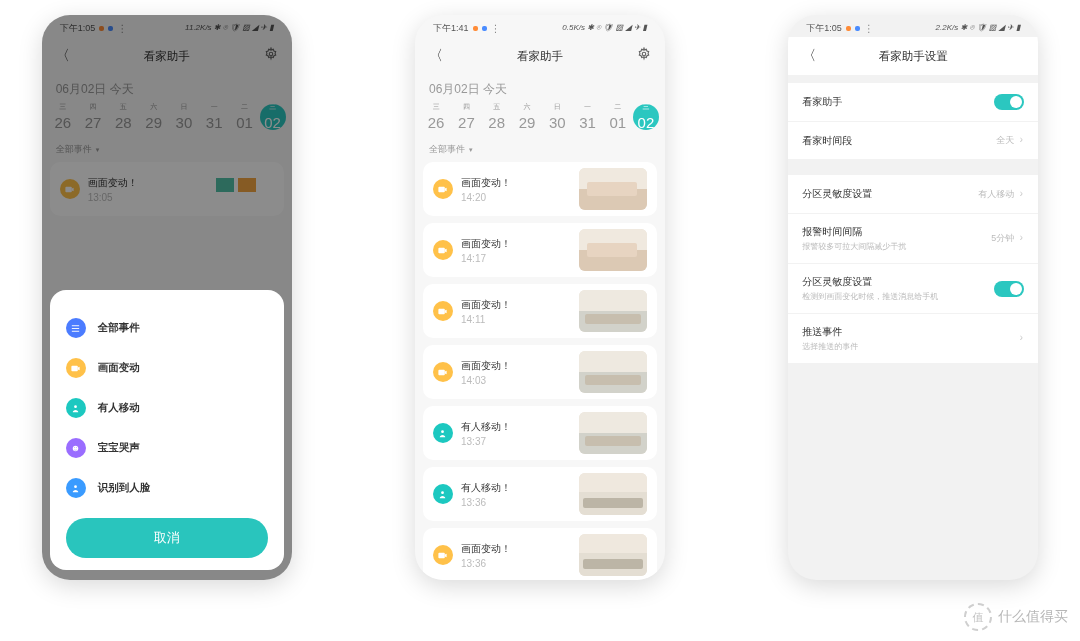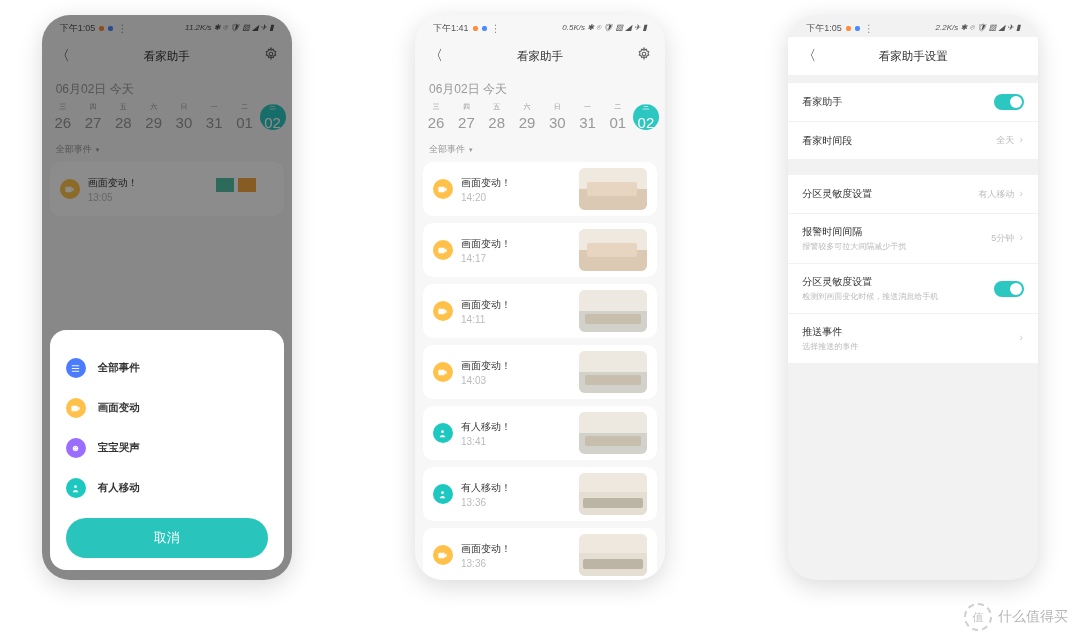--- a/index.html
+++ b/index.html
@@ -406,38 +406,47 @@
     <div class="filter-option">
       <div class="event-icon icon-yellow">
         <svg viewBox="0 0 24 24" fill="#fff">
             <rect x="3" y="6" width="14" height="12" rx="2"></rect>
             <path d="M17 10l4-2v8l-4-2z"></path>
           </svg>
       </div>
       <span class="label">画面变动</span>
     </div>
     <div class="filter-option">
+      <div class="event-icon icon-teal">
+        <svg viewBox="0 0 24 24" fill="#fff">
+            <circle cx="12" cy="8" r="3"></circle>
+            <path d="M6 20c0-3 3-5 6-5s6 2 6 5z"></path>
+          </svg>
+      </div>
+      <span class="label">有人移动</span>
+    </div>
+    <div class="filter-option">
       <div class="event-icon icon-purple">
         <svg viewBox="0 0 24 24" fill="#fff">
             <circle cx="12" cy="12" r="6"></circle>
             <circle cx="10" cy="10" r="1" fill="#9a6dff"></circle>
             <circle cx="14" cy="10" r="1" fill="#9a6dff"></circle>
             <path d="M9 15c1 1 5 1 6 0" stroke="#9a6dff" fill="none"></path>
           </svg>
       </div>
       <span class="label">宝宝哭声</span>
     </div>
     <div class="filter-option">
-      <div class="event-icon icon-teal">
+      <div class="event-icon icon-blue2">
         <svg viewBox="0 0 24 24" fill="#fff">
             <circle cx="12" cy="8" r="3"></circle>
             <path d="M6 20c0-3 3-5 6-5s6 2 6 5z"></path>
           </svg>
       </div>
-      <span class="label">有人移动</span>
+      <span class="label">识别到人脸</span>
     </div>
     <div class="cancel-btn">取消</div>
   </div>
 </div>
 
 <div class="phone">
   <div class="status-bar">
     <div class="status-left">
       <span>下午1:41</span>
       <span class="status-dot dot-orange"></span>
@@ -553,21 +562,21 @@
       </div>
       <div class="event-card">
     <div class="event-icon icon-teal">
           <svg viewBox="0 0 24 24" fill="#fff">
             <circle cx="12" cy="8" r="3"></circle>
             <path d="M6 20c0-3 3-5 6-5s6 2 6 5z"></path>
           </svg>
         </div>
     <div class="event-text">
       <div class="event-title">有人移动！</div>
-      <div class="event-time">13:41</div>
+      <div class="event-time">13:37</div>
     </div>
     <div class="event-thumb thumb-b"></div>
       </div>
       <div class="event-card">
     <div class="event-icon icon-teal">
           <svg viewBox="0 0 24 24" fill="#fff">
             <circle cx="12" cy="8" r="3"></circle>
             <path d="M6 20c0-3 3-5 6-5s6 2 6 5z"></path>
           </svg>
         </div>

